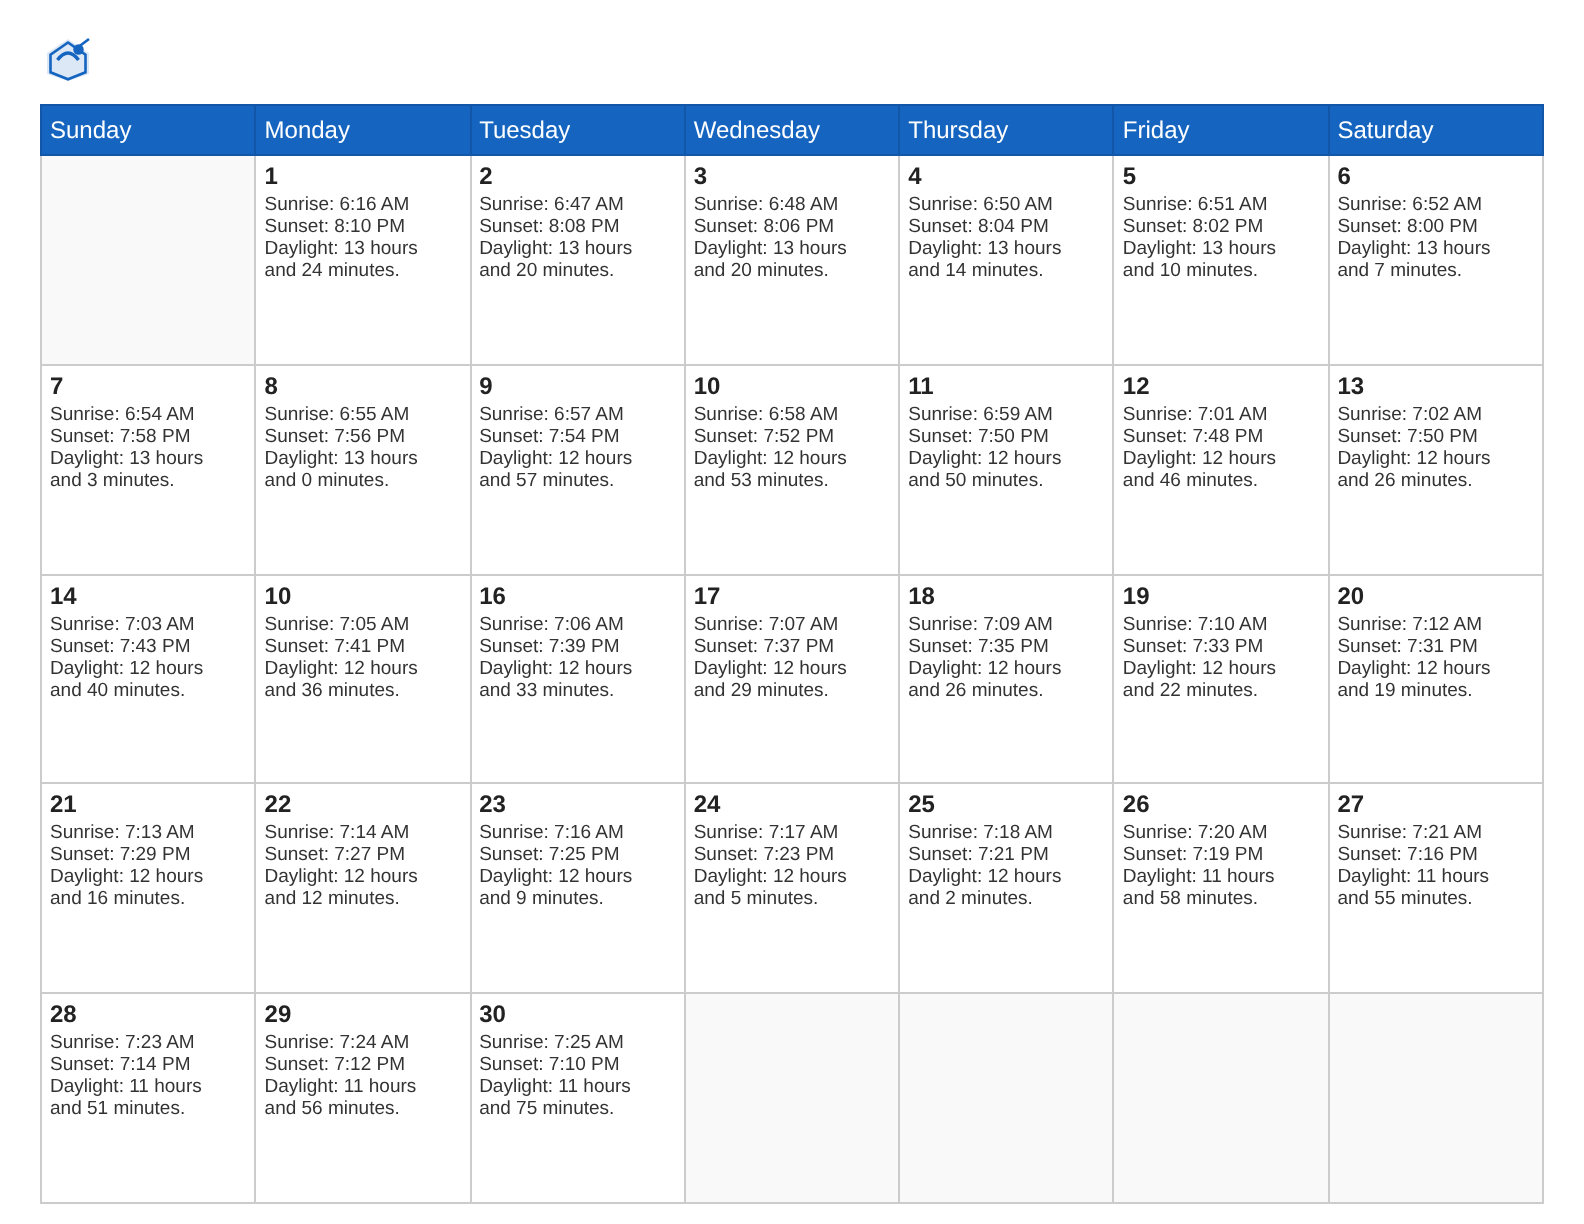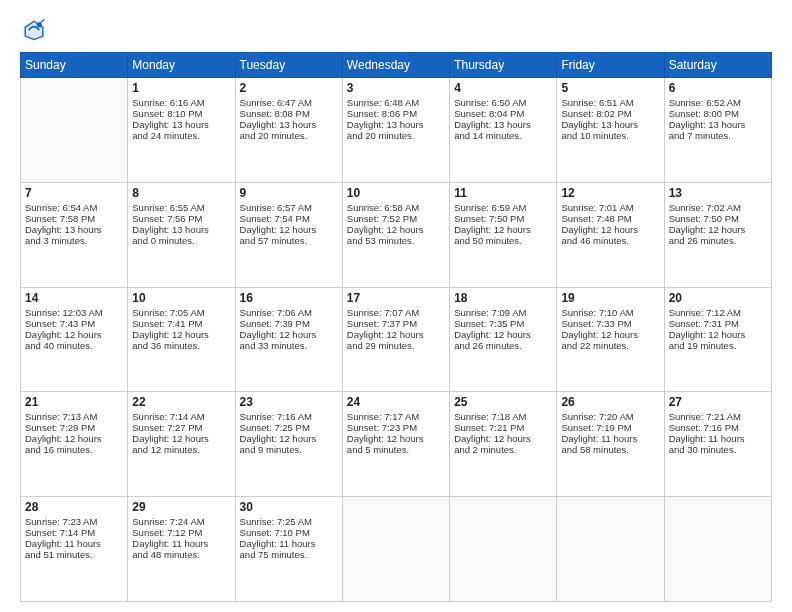--- a/index.html
+++ b/index.html
@@ -224,21 +224,21 @@
             <span class="day-num">13</span>
             <div>Sunrise: 7:02 AM</div>
             <div>Sunset: 7:50 PM</div>
             <div>Daylight: 12 hours</div>
             <div>and 26 minutes.</div>
           </td>
         </tr>
         <tr>
           <td>
             <span class="day-num">14</span>
-            <div>Sunrise: 12:03 AM</div>
+            <div>Sunrise: 7:03 AM</div>
             <div>Sunset: 7:43 PM</div>
             <div>Daylight: 12 hours</div>
             <div>and 40 minutes.</div>
           </td>
           <td>
             <span class="day-num">10</span>
             <div>Sunrise: 7:05 AM</div>
             <div>Sunset: 7:41 PM</div>
             <div>Daylight: 12 hours</div>
             <div>and 36 minutes.</div>
@@ -320,37 +320,37 @@
             <div>Sunrise: 7:20 AM</div>
             <div>Sunset: 7:19 PM</div>
             <div>Daylight: 11 hours</div>
             <div>and 58 minutes.</div>
           </td>
           <td>
             <span class="day-num">27</span>
             <div>Sunrise: 7:21 AM</div>
             <div>Sunset: 7:16 PM</div>
             <div>Daylight: 11 hours</div>
-            <div>and 30 minutes.</div>
+            <div>and 55 minutes.</div>
           </td>
         </tr>
         <tr>
           <td>
             <span class="day-num">28</span>
             <div>Sunrise: 7:23 AM</div>
             <div>Sunset: 7:14 PM</div>
             <div>Daylight: 11 hours</div>
             <div>and 51 minutes.</div>
           </td>
           <td>
             <span class="day-num">29</span>
             <div>Sunrise: 7:24 AM</div>
             <div>Sunset: 7:12 PM</div>
             <div>Daylight: 11 hours</div>
-            <div>and 48 minutes.</div>
+            <div>and 56 minutes.</div>
           </td>
           <td>
             <span class="day-num">30</span>
             <div>Sunrise: 7:25 AM</div>
             <div>Sunset: 7:10 PM</div>
             <div>Daylight: 11 hours</div>
             <div>and 75 minutes.</div>
           </td>
           <td class="empty-cell"></td>
           <td class="empty-cell"></td>

